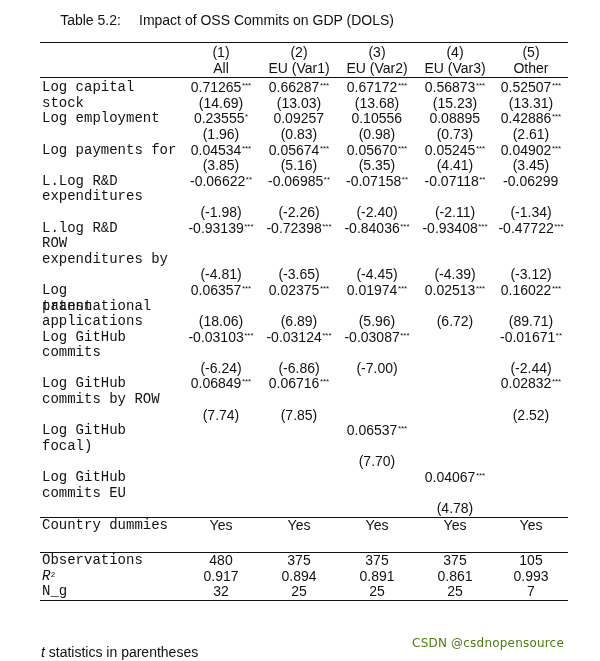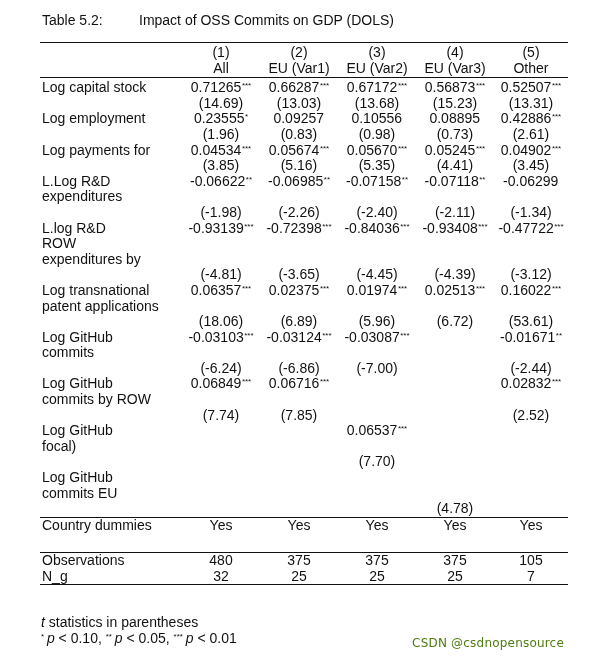--- a/index.html
+++ b/index.html
@@ -3,36 +3,37 @@
 <meta charset="utf-8">
 <style>
   html, body { margin: 0; padding: 0; background: #ffffff; }
   body {
     width: 600px; height: 661px; position: relative; overflow: hidden;
     font-family: "Liberation Sans", sans-serif; color: #111111;
   }
   .title {
     position: absolute; left: 42px; top: 11px; font-size: 14px; line-height: 18px;
     white-space: nowrap;
+    text-align: center;
   }
   .title .num { display: inline-block; width: 97px; }
   .table {
     position: absolute; left: 40px; top: 42px; width: 528px;
     font-size: 14px; line-height: 15.6px;
   }
   .rule { height: 0; border-top: 1.2px solid #111; width: 100%; }
-  .lab { width: 142px; padding-left: 2px; box-sizing: border-box; }
+  .lab { width: 142px; padding-left: 2px; box-sizing: border-box; font-family: Liberation Mono, monospace; }
   .cells { display: flex; flex: 1; }
   .cell { width: 78px; text-align: center; white-space: nowrap; position: relative; }
   .cell:nth-child(5) { width: 74px; }
   .stars { font-size: 8px; vertical-align: top; position: relative; top: -2px; margin-left: 0.5px; }
   .hdr { padding-top: 2px; padding-bottom: 1px; }
   .block { }
   .line { height: 15.6px; display: flex; }
-  .foot { position: absolute; left: 41px; font-size: 14px; line-height: 16px; white-space: nowrap; }
+  .foot { position: absolute; left: 41px; font-size: 14px; line-height: 16px; white-space: nowrap; margin-top: 30px; }
   .foot .it { font-style: italic; }
   .foot .sup { font-size: 8px; vertical-align: top; position: relative; top: -1px; }
   .watermark {
     position: absolute; right: 36px; top: 636px; font-size: 12px; color: #4d7c0f;
     font-family: "DejaVu Sans", sans-serif; letter-spacing: 0.2px; text-align: center;
   }
   .ital { font-style: italic; }
   .r2sup { font-size: 8px; vertical-align: top; position: relative; top: -2px; }
 </style>
 </head>
@@ -232,21 +233,21 @@
             <div class="cell"></div>
           </div>
         </div>
         <div class="line">
           <div class="lab"></div>
           <div class="cells">
             <div class="cell">(18.06)</div>
             <div class="cell">(6.89)</div>
             <div class="cell">(5.96)</div>
             <div class="cell">(6.72)</div>
-            <div class="cell">(53.61)</div>
+            <div class="cell">(89.71)</div>
           </div>
         </div>
       </div>
       <div class="block">
         <div class="line">
           <div class="lab">Log GitHub</div>
           <div class="cells">
             <div class="cell"><span>-0.03103</span><span class="stars">***</span></div>
             <div class="cell"><span>-0.03124</span><span class="stars">***</span></div>
             <div class="cell"><span>-0.03087</span><span class="stars">***</span></div>
@@ -335,20 +336,27 @@
             <div class="cell"></div>
             <div class="cell">(7.70)</div>
             <div class="cell"></div>
             <div class="cell"></div>
           </div>
         </div>
       </div>
       <div class="block">
         <div class="line">
           <div class="lab">Log GitHub</div>
+          <div class="cells">
+            <div class="cell"><span></span><span class="stars"></span></div>
+            <div class="cell"><span></span><span class="stars"></span></div>
+            <div class="cell"><span></span><span class="stars"></span></div>
+            <div class="cell"><span>0.04067</span><span class="stars">***</span></div>
+            <div class="cell"><span></span><span class="stars"></span></div>
+          </div>
         </div>
         <div class="line">
           <div class="lab">commits EU</div>
           <div class="cells">
             <div class="cell"></div>
             <div class="cell"></div>
             <div class="cell"></div>
             <div class="cell"></div>
             <div class="cell"></div>
           </div>
@@ -388,20 +396,30 @@
     <div class="lab">Observations</div>
     <div class="cells">
       <div class="cell">480</div>
       <div class="cell">375</div>
       <div class="cell">375</div>
       <div class="cell">375</div>
       <div class="cell">105</div>
     </div>
   </div>
   <div class="line">
+    <div class="lab"><span class="ital">R</span><span class="r2sup">2</span></div>
+    <div class="cells">
+      <div class="cell">0.917</div>
+      <div class="cell">0.894</div>
+      <div class="cell">0.891</div>
+      <div class="cell">0.861</div>
+      <div class="cell">0.993</div>
+    </div>
+  </div>
+  <div class="line">
     <div class="lab">N_g</div>
     <div class="cells">
       <div class="cell">32</div>
       <div class="cell">25</div>
       <div class="cell">25</div>
       <div class="cell">25</div>
       <div class="cell">7</div>
     </div>
   </div>
   <div class="rule"></div>

